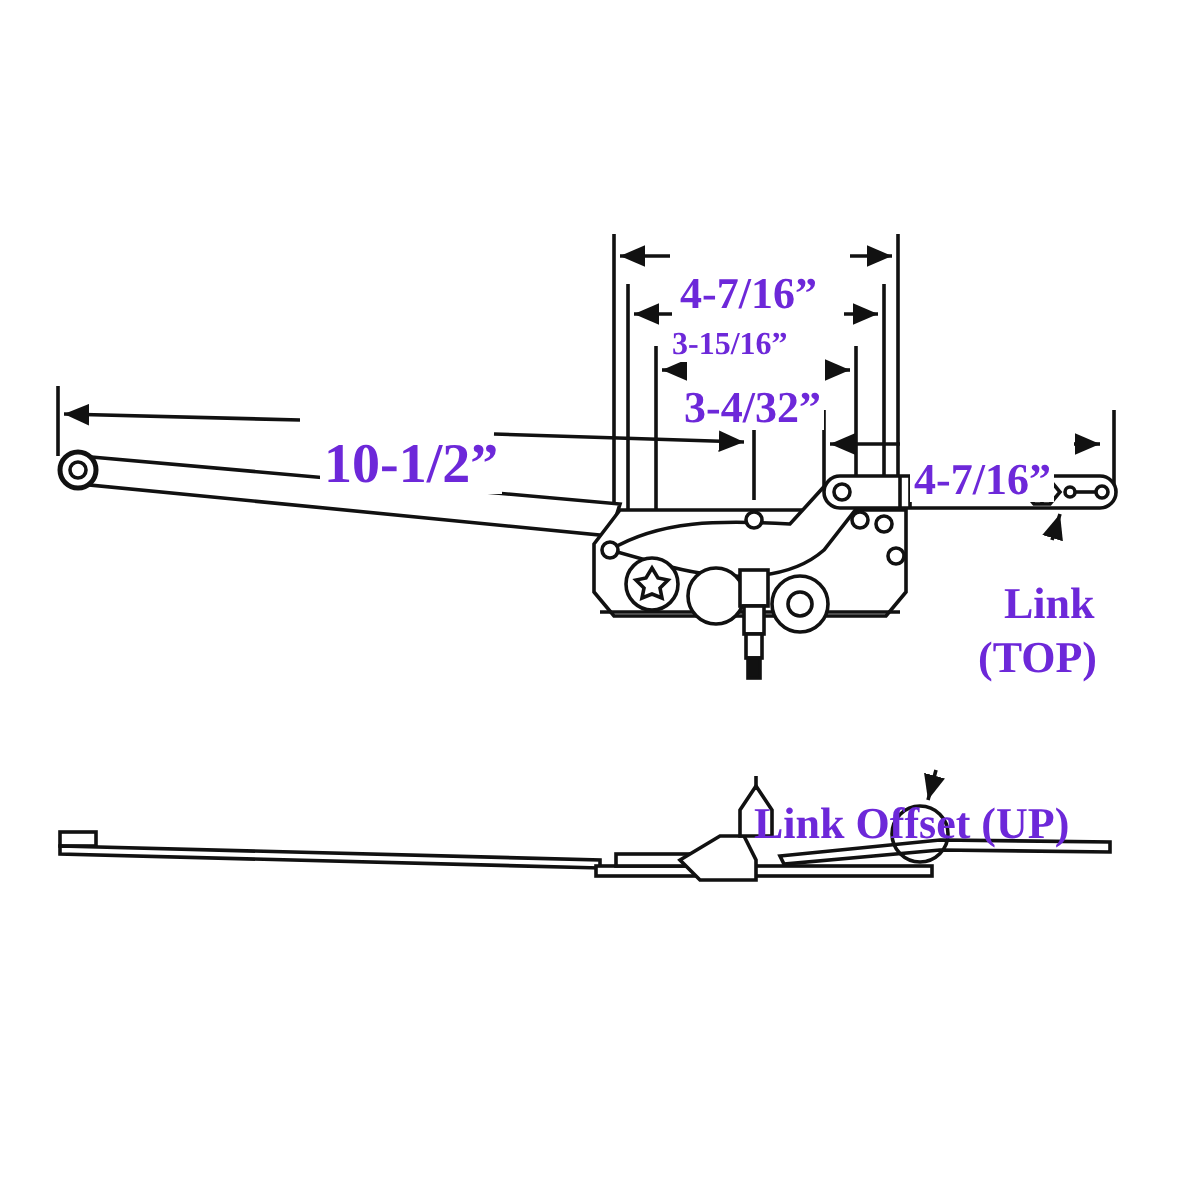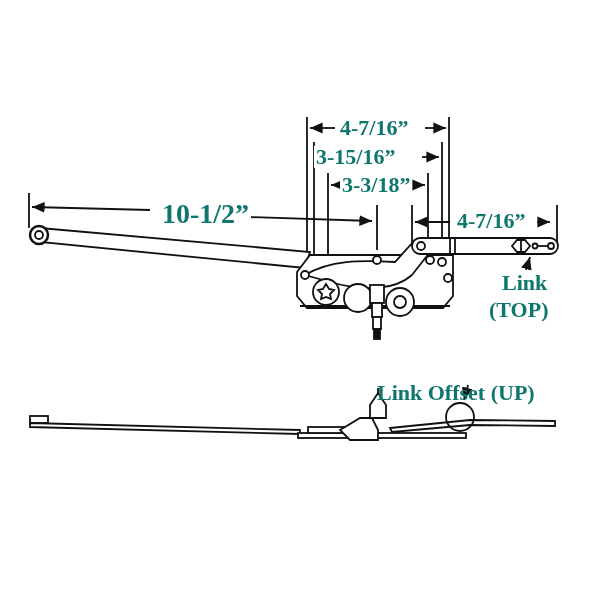--- a/index.html
+++ b/index.html
@@ -1,18 +1,18 @@
 <!DOCTYPE html>
 <html><head>
   <meta charset="utf-8">
   <style>
     html, body { margin: 0; padding: 0; background: #ffffff; }
     body { width: 600px; height: 600px; position: relative; overflow: hidden; }
     #diagram { position: absolute; left: 0; top: 0; width: 600px; height: 600px; }
-    .lbl { position: absolute; font-family: "Liberation Serif", serif; font-weight: bold; color: #0f766e; white-space: nowrap; line-height: 1; background: #fff; padding: 0 2px; }
+    .lbl { position: absolute; font-family: "Liberation Serif", serif; font-weight: bold; color: #6d28d9; white-space: nowrap; line-height: 1; background: #fff; padding: 0 2px; margin-top: 19px; }
     .lbl.nobg { background: transparent; }
   </style>
 </head>
 <body>
 
 <svg id="diagram" viewBox="0 0 600 600" xmlns="http://www.w3.org/2000/svg">
   <defs>
     <marker id="arr" markerWidth="8" markerHeight="8" refX="7" refY="4" orient="auto-start-reverse">
       <path d="M0,1 L7,4 L0,7 Z" fill="#111"></path>
     </marker>
@@ -102,19 +102,19 @@
     <path d="M390,428 L470,420 L555,421 L555,426 L470,425 L392,432 Z"></path>
     <circle cx="460" cy="417" r="14" fill="none"></circle>
   </g>
 
   <g stroke="#111" stroke-width="1.8" fill="none">
     <line x1="468" y1="385" x2="464" y2="400" marker-end="url(#arr)"></line>
   </g>
 </svg>
 
 <div class="lbl" style="left:338px; top:117px; font-size:22px;">4-7/16”</div>
-<div class="lbl" style="left:314px; top:146px; font-size:22px;">3-15/16”</div>
-<div class="lbl" style="left:340px; top:174px; font-size:22px;">3-3/18”</div>
+<div class="lbl" style="left:334px; top:146px; font-size:16px;">3-15/16”</div>
+<div class="lbl" style="left:340px; top:174px; font-size:22px;">3-4/32”</div>
 <div class="lbl" style="left:160px; top:200px; font-size:28px;">10-1/2”</div>
 <div class="lbl" style="left:455px; top:210px; font-size:22px;">4-7/16”</div>
 <div class="lbl nobg" style="left:500px; top:272px; font-size:22px;">Link</div>
 <div class="lbl nobg" style="left:487px; top:299px; font-size:22px;text-align:right;">(TOP)</div>
 <div class="lbl nobg" style="left:375px; top:382px; font-size:22px;">Link Offset (UP)</div>
 
 </body></html>

